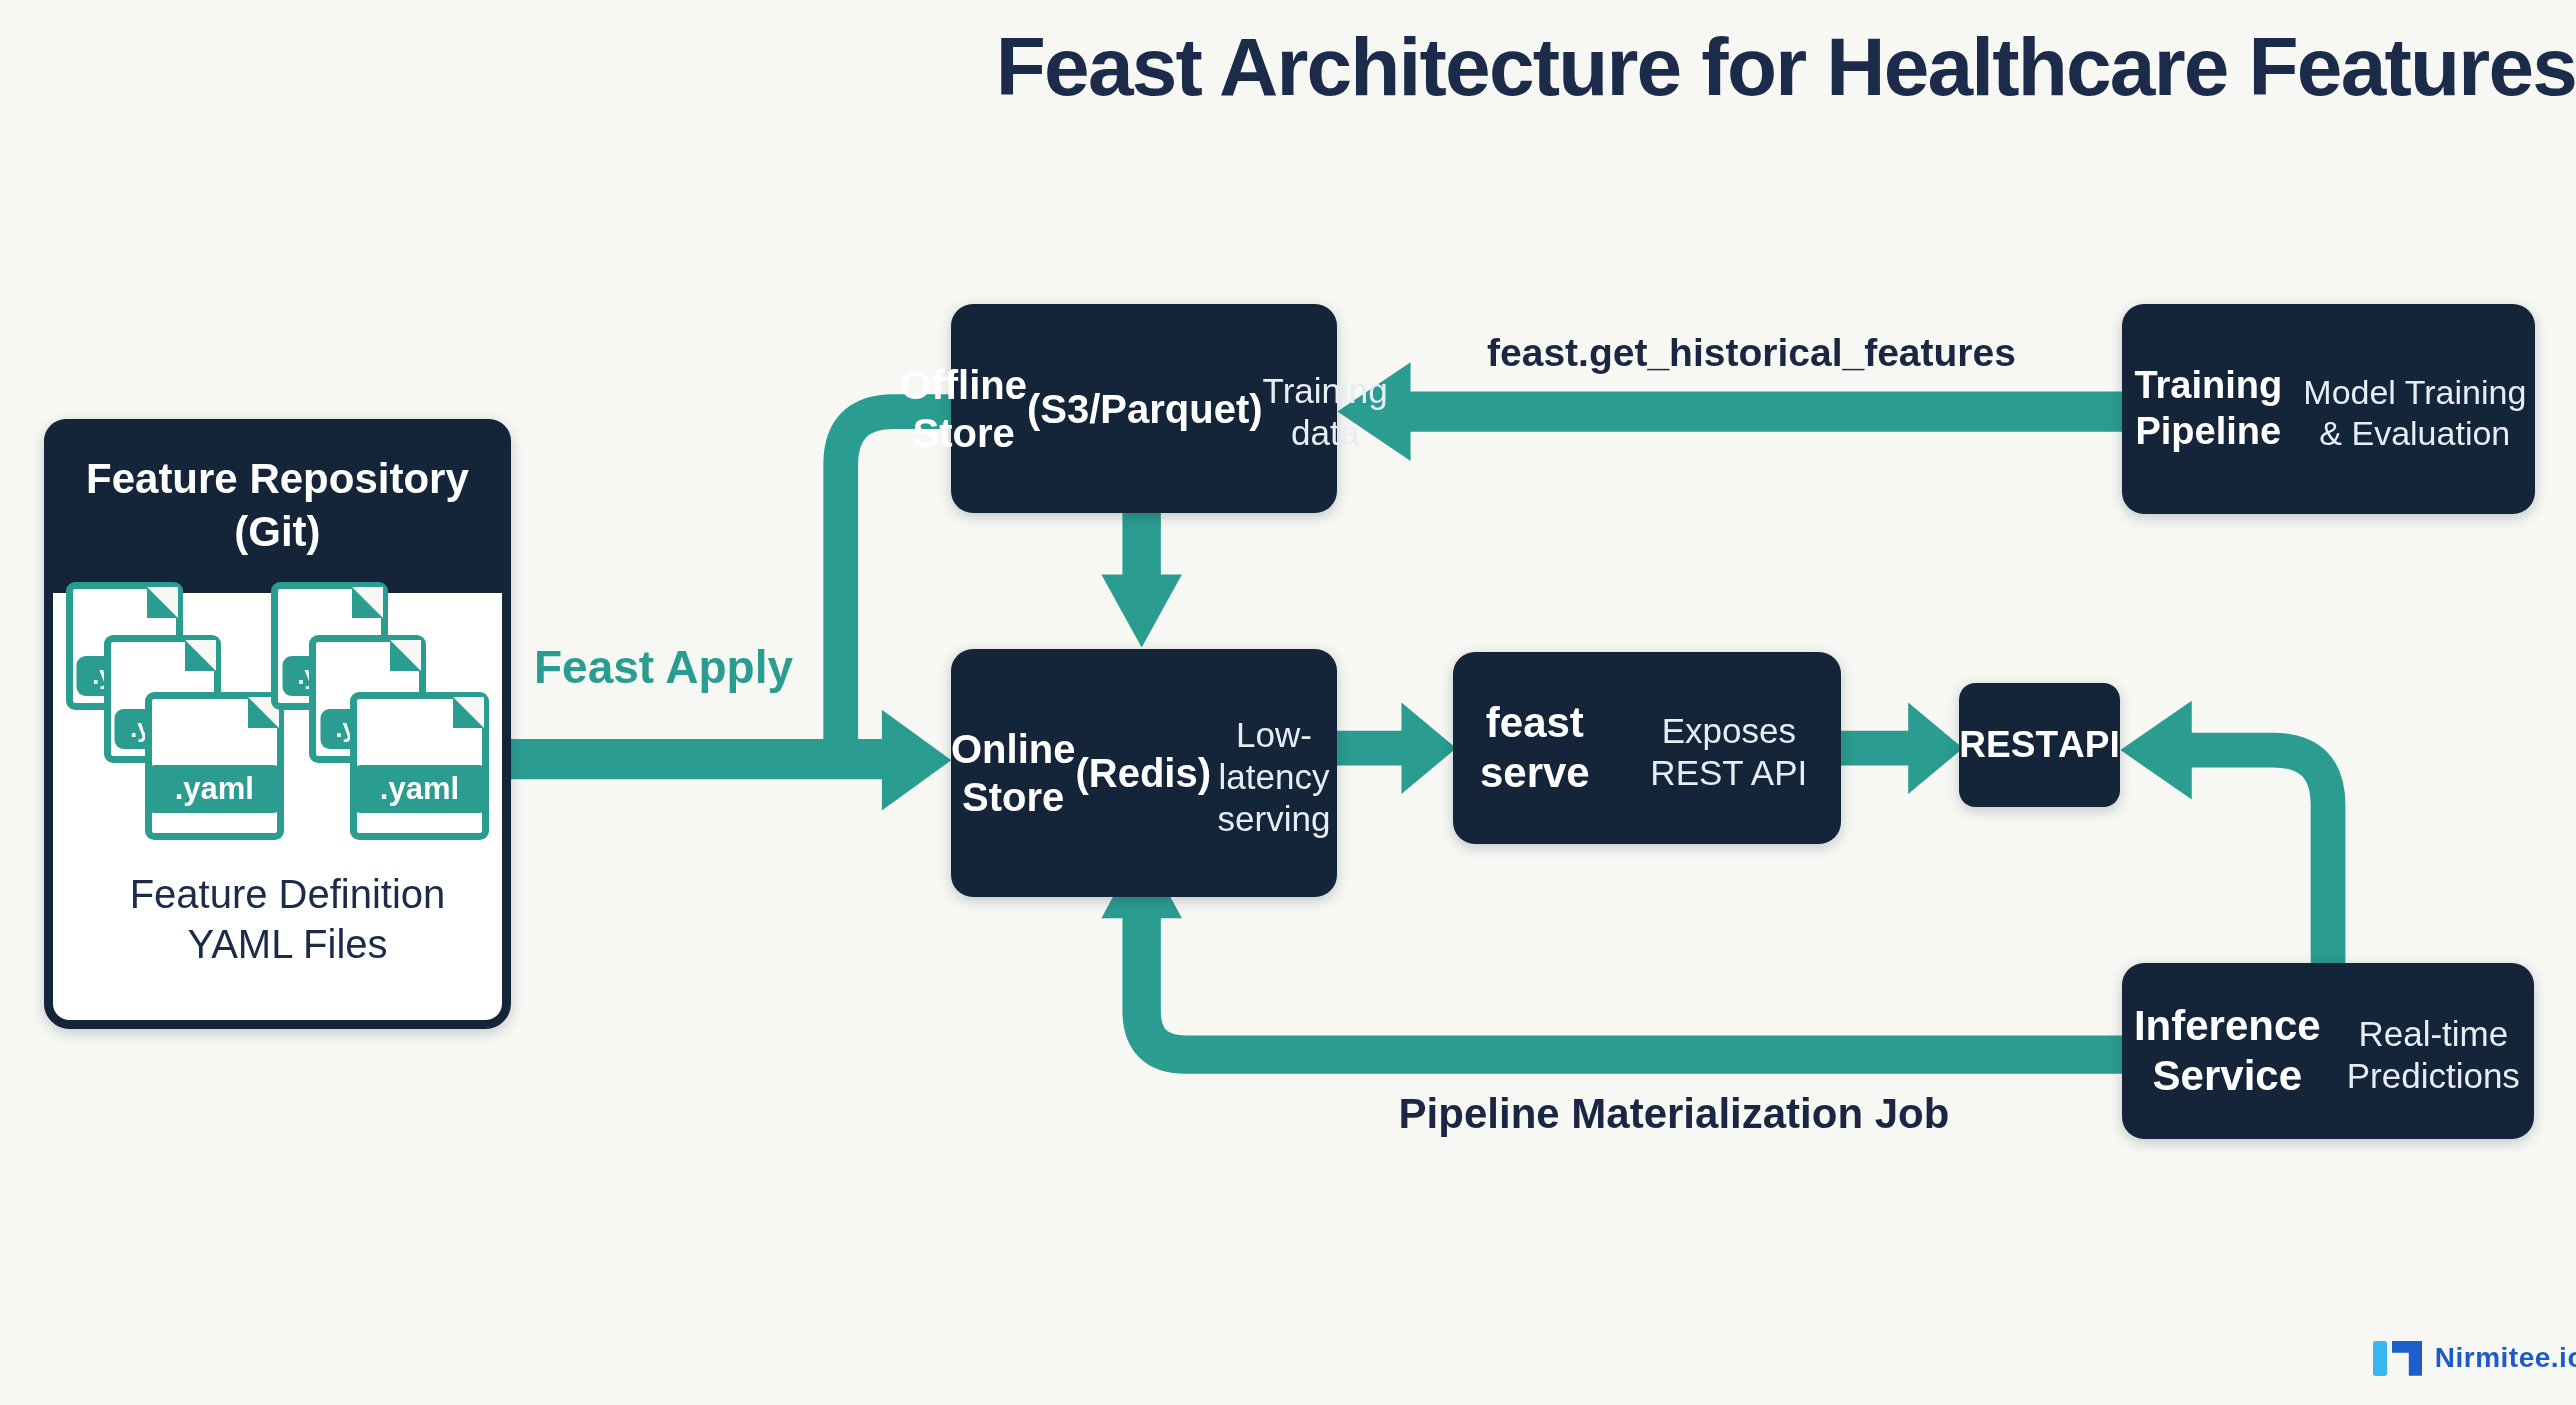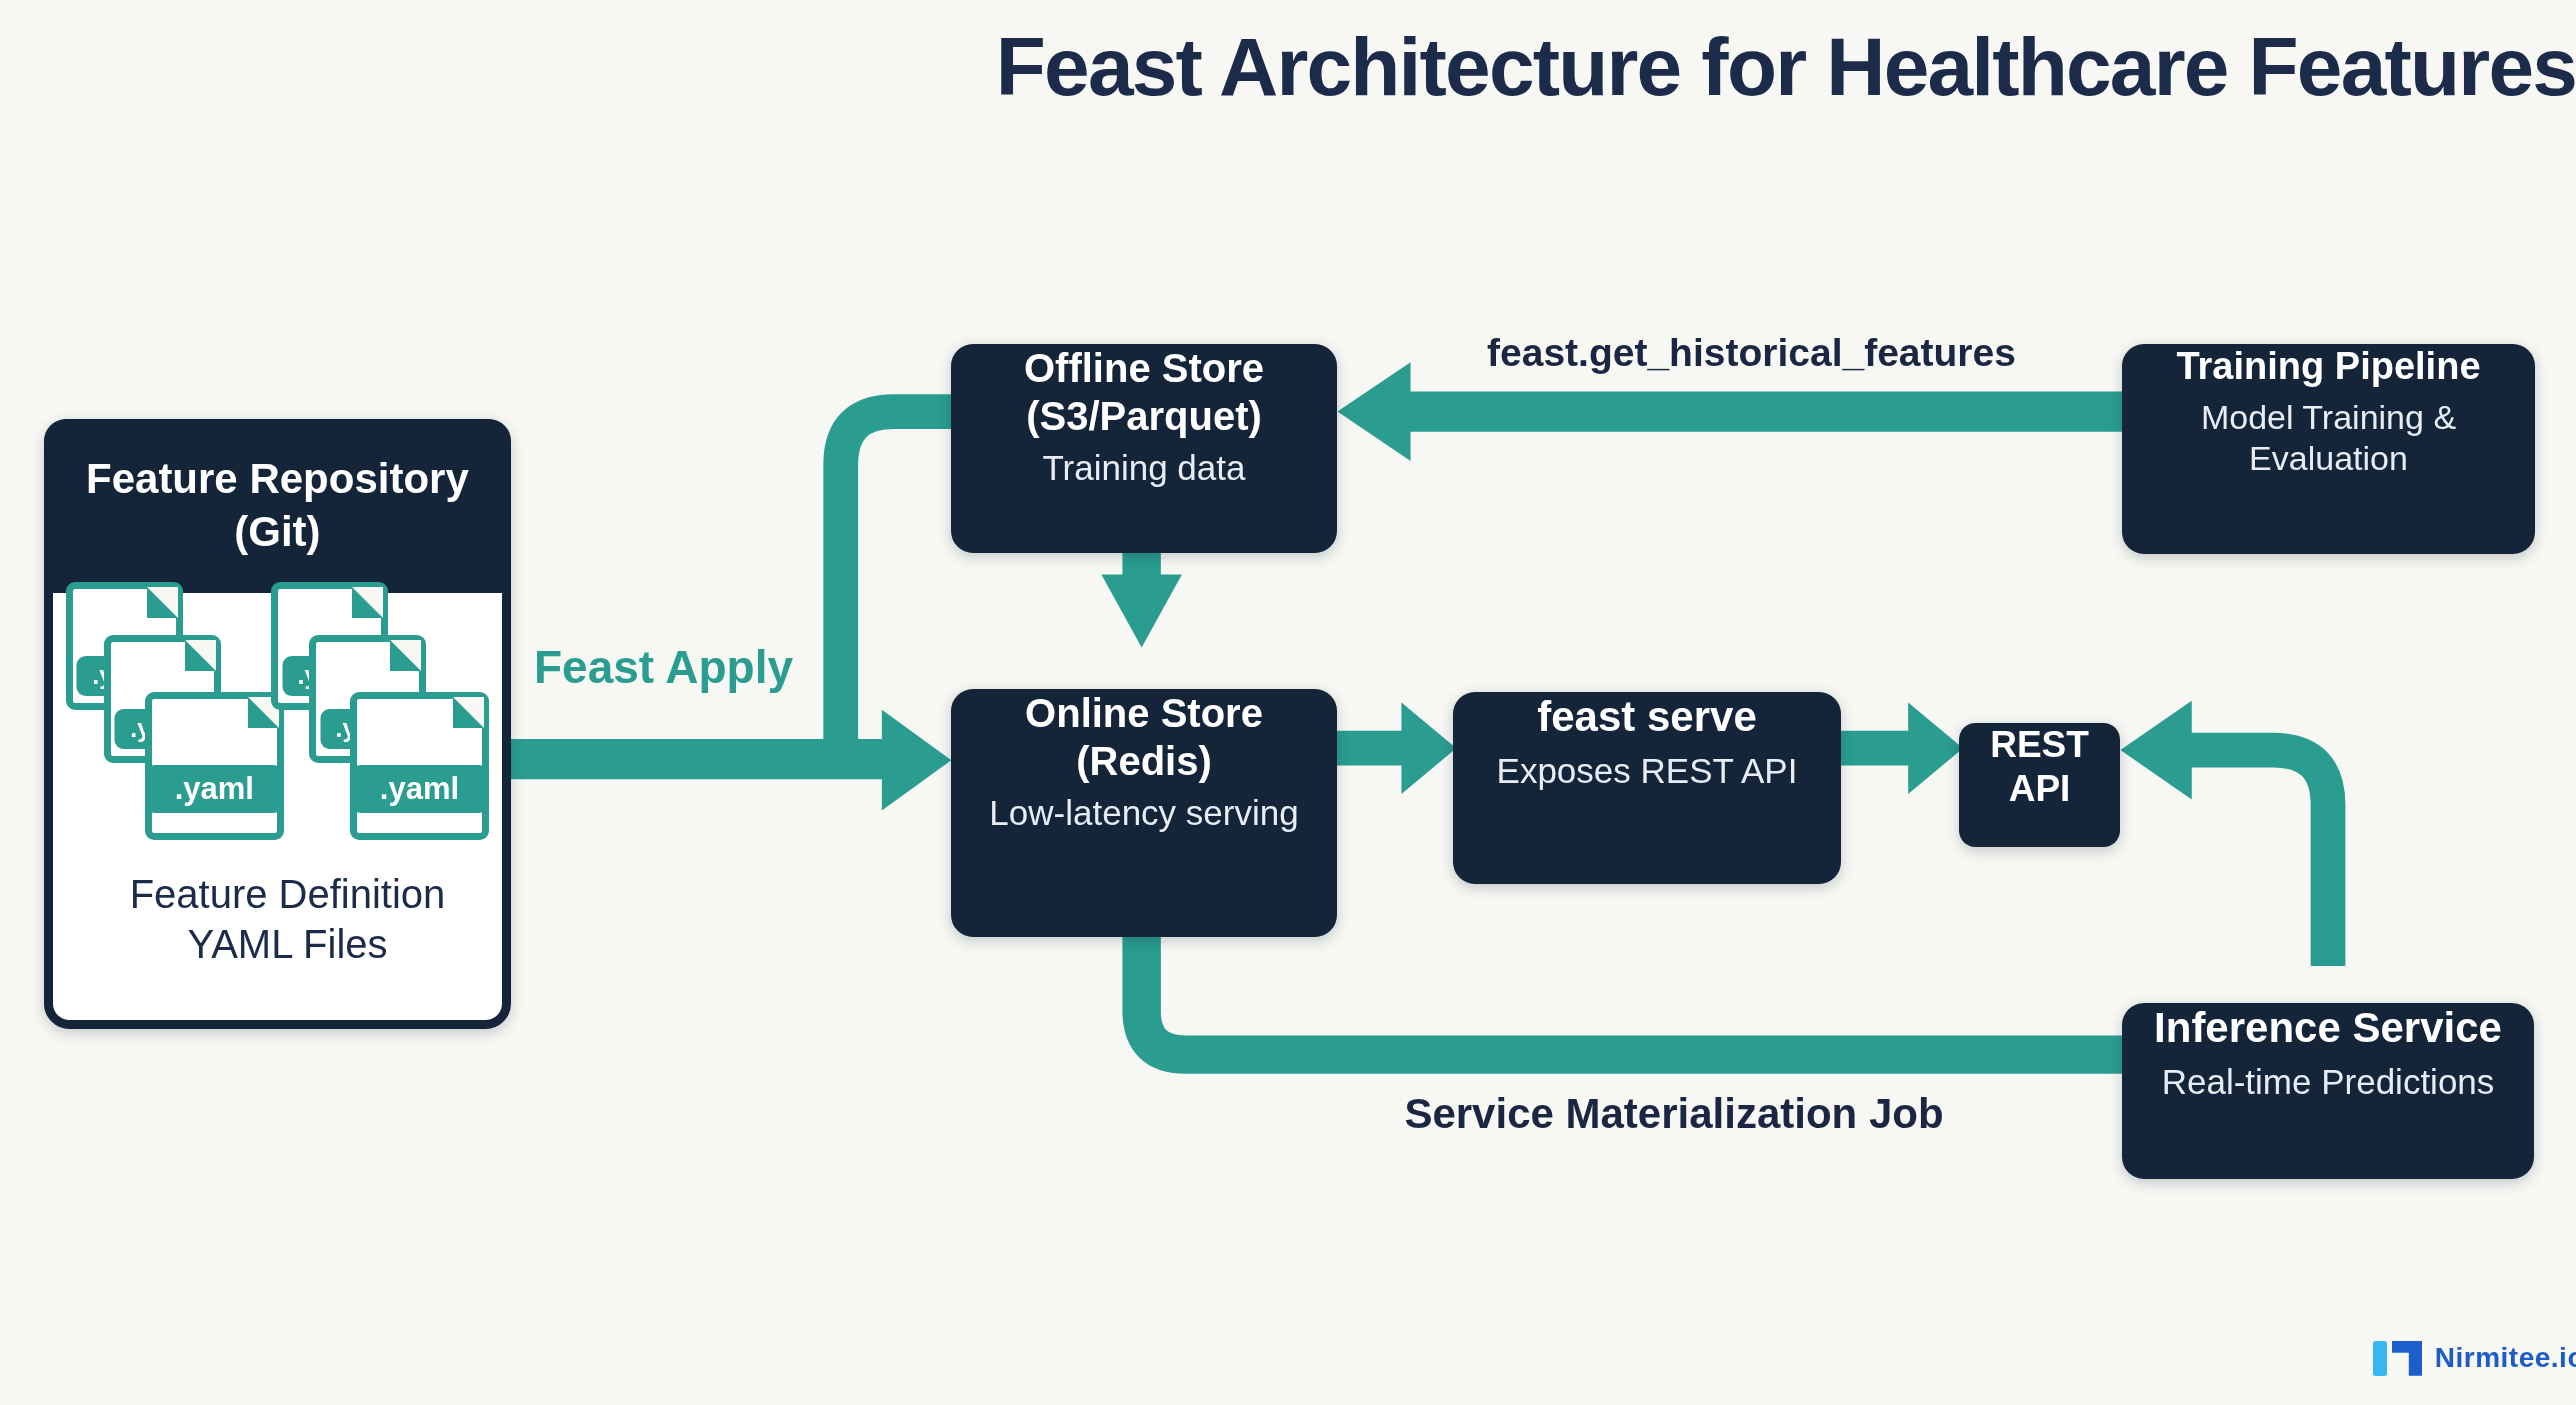--- a/index.html
+++ b/index.html
@@ -10,24 +10,23 @@
   }
   .page-title {
     position:absolute; top:20px; left:0; width:100%;
     text-align:right; font-size:82px; font-weight:800;
     color:#1c2b4a; letter-spacing:-1.8px;
   }
   svg.connectors { position:absolute; left:0; top:0; width:2576px; height:1405px; }
 
   .node {
     position:absolute; background:#152539; border-radius:22px;
-    color:#ffffff; display:flex; flex-direction:column;
-    align-items:center; justify-content:flex-start; text-align:center;
+    color:#ffffff; display:flex; flex-direction:row;
+    align-items:center; justify-content:center; text-align:center;
     box-shadow:0 3.7px 12.8px rgba(16,30,52,.22);
-    margin-top:40px;
   }
   .node .t  { font-weight:700; font-size:40px; line-height:1.2; color:#ffffff; }
   .node .s  { font-weight:400; font-size:35px; line-height:1.2; color:#e8edf4; margin-top:7.3px; }
 
   
   .repo {
     position:absolute; left:44px; top:419px; width:467px; height:610px;
     background:#ffffff; border:9.1px solid #152539; border-radius:25.6px;
     box-sizing:border-box; box-shadow:0 3.7px 12.8px rgba(16,30,52,.22);
   }
@@ -169,21 +168,21 @@
 
   <div class="node" style="left:2122px; top:963px; width:412px; height:176px;">
     <div class="t" style="font-size:42px;">Inference Service</div>
     <div class="s">Real-time Predictions</div>
   </div>
 
   <div class="edge-label label-teal" style="left:476px; top:640px; width:375px; font-size:46px;">Feast Apply</div>
 
   <div class="edge-label" style="left:1427px; top:331px; width:649px; font-size:39px;">feast.get_historical_features</div>
 
-  <div class="edge-label" style="left:1317px; top:1090px; width:714px; font-size:42px;">Service Materialization Job</div>
+  <div class="edge-label" style="left:1317px; top:1090px; width:714px; font-size:42px;">Pipeline Materialization Job</div>
 
   <div class="logo">
     <div class="logo-icon">
       <div class="logo-bar"></div>
       <div class="logo-seven"></div>
     </div>
     <div class="logo-text">Nirmitee.io</div>
   </div>
 
 </div>

